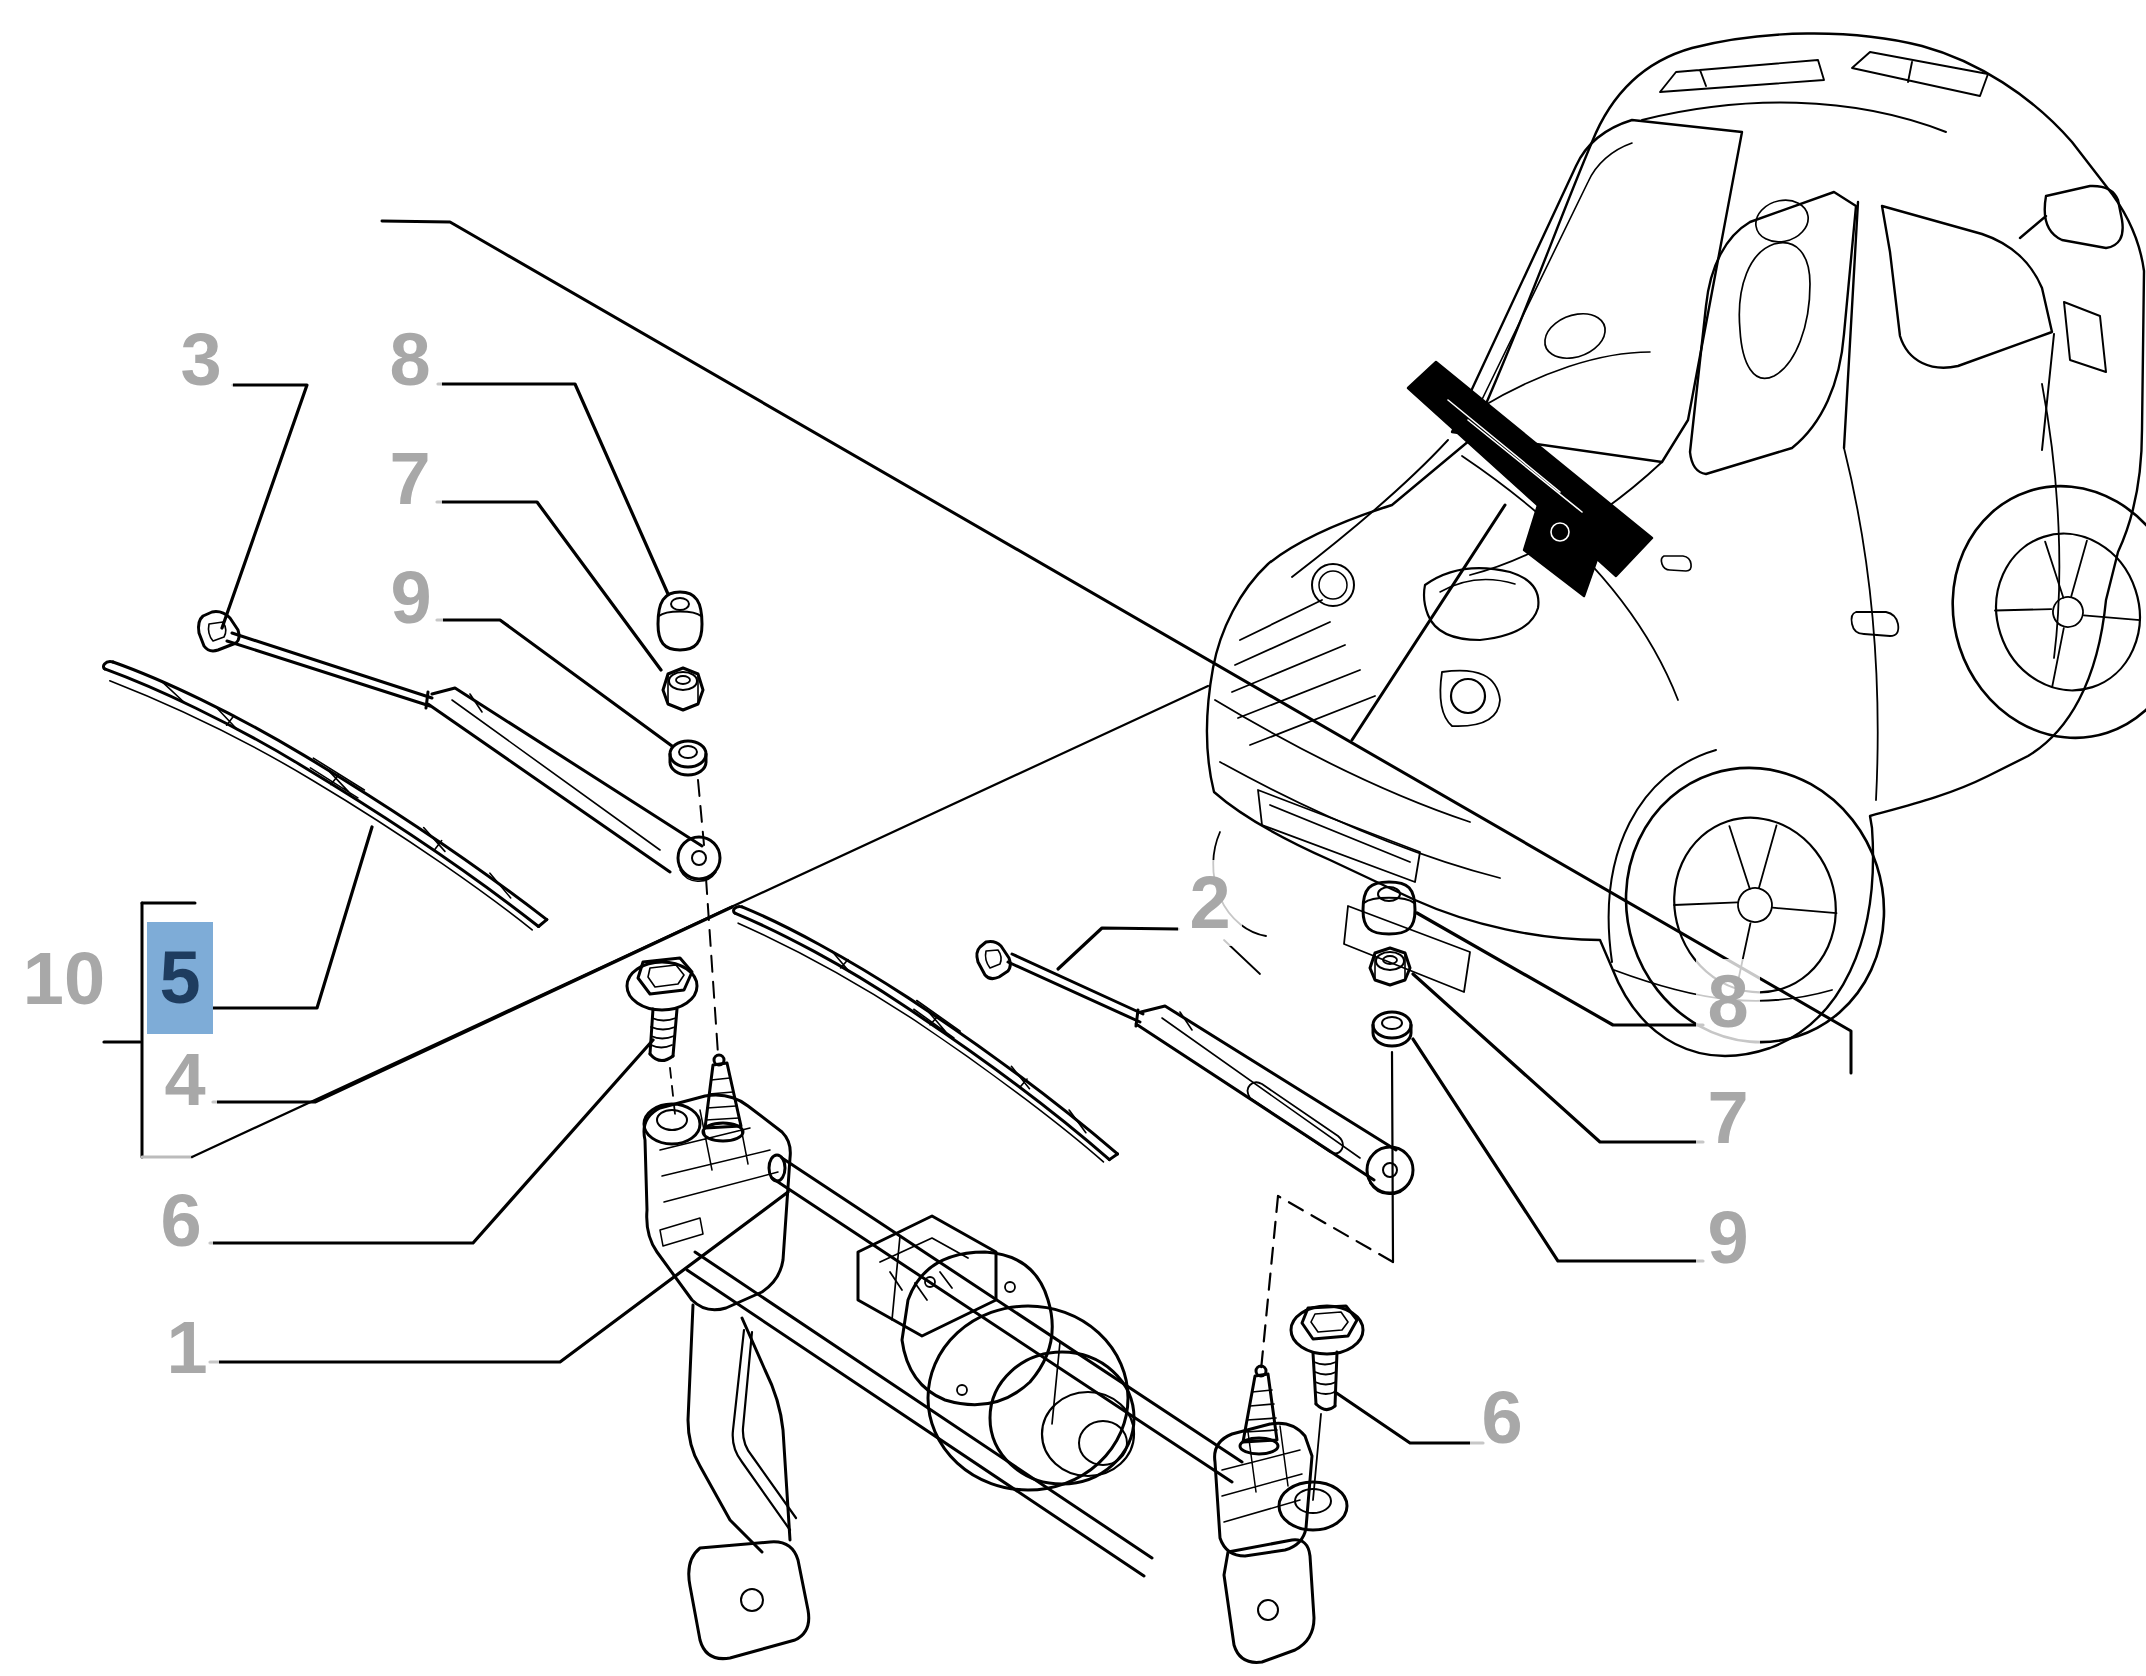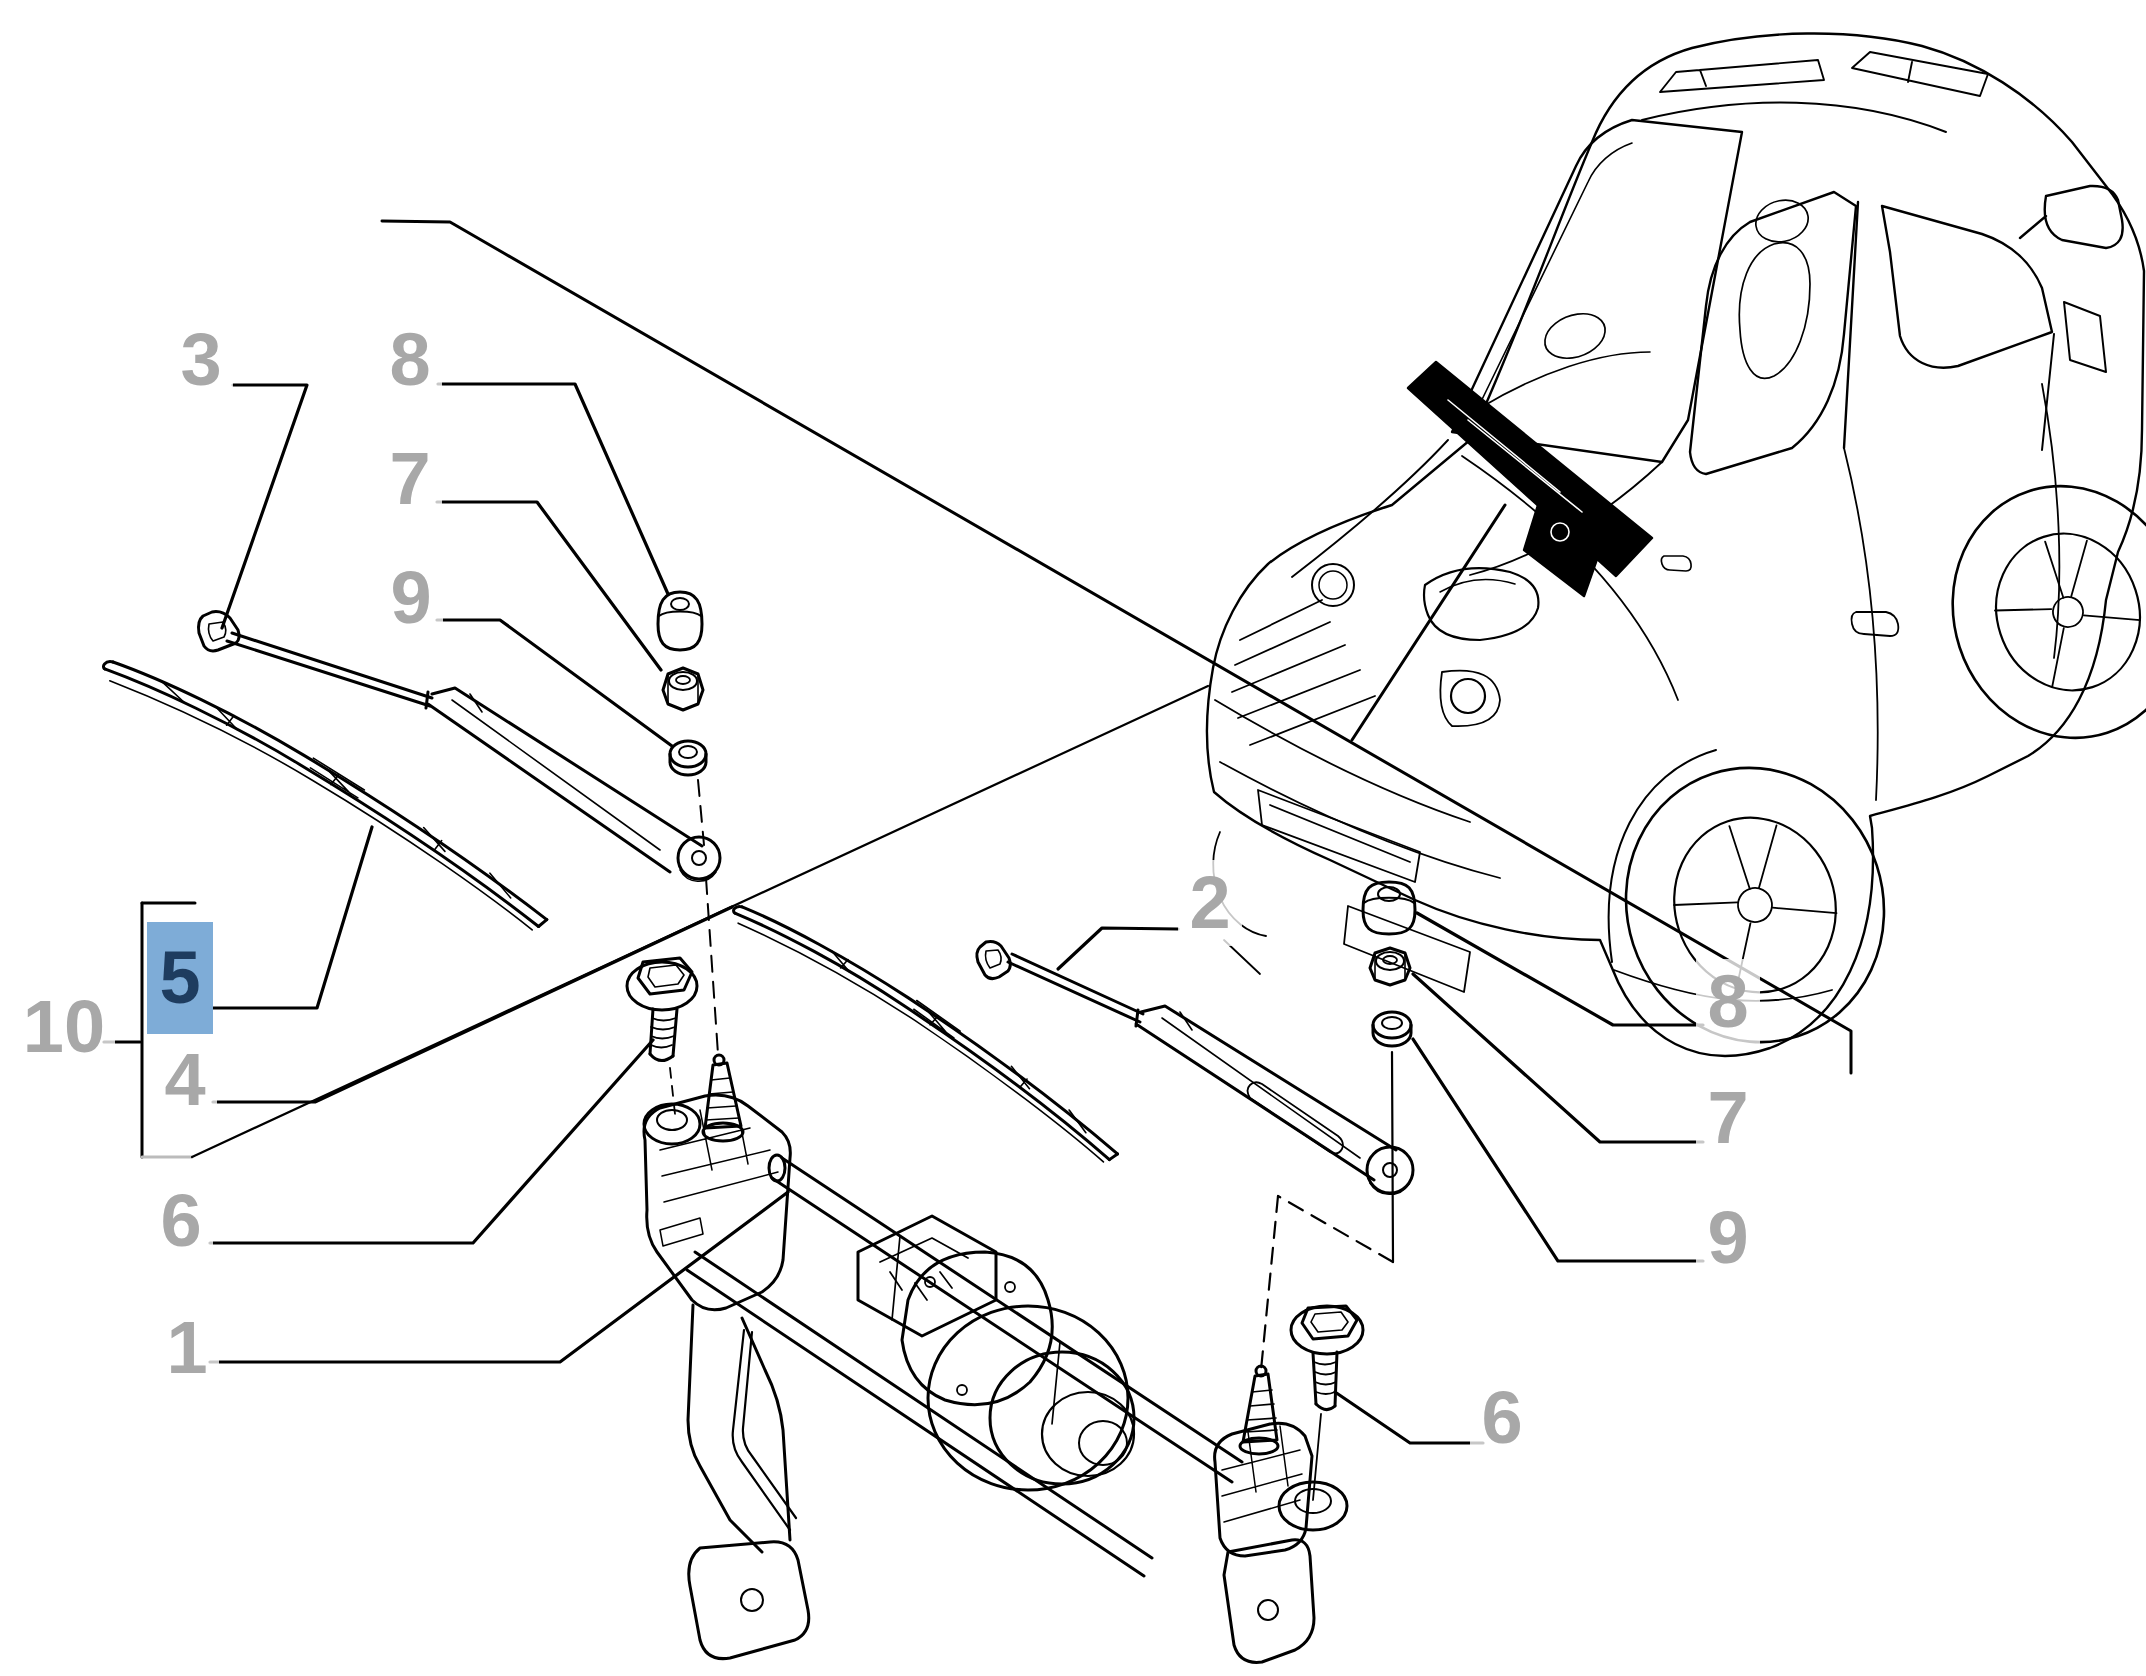--- a/index.html
+++ b/index.html
@@ -266,21 +266,21 @@
         <polyline points="1703,1261 1558,1261 1413,1039" fill="none" stroke="#000000" stroke-width="3.2"></polyline>
         <polyline points="1483,1443 1410,1443 1335,1392" fill="none" stroke="#000000" stroke-width="3.2"></polyline>
       </g>
 </svg>
 
 <div id="labels">
       <div class="callout" style="left: 169px; top: 317px; width: 64px; height: 86px; background: rgba(255, 255, 255, 0.78); color: rgb(168, 168, 168);">3</div>
       <div class="callout" style="left: 378px; top: 317px; width: 64px; height: 86px; background: rgba(255, 255, 255, 0.78); color: rgb(168, 168, 168);">8</div>
       <div class="callout" style="left: 378px; top: 436px; width: 64px; height: 86px; background: rgba(255, 255, 255, 0.78); color: rgb(168, 168, 168);">7</div>
       <div class="callout" style="left: 379px; top: 555px; width: 64px; height: 86px; background: rgba(255, 255, 255, 0.78); color: rgb(168, 168, 168);">9</div>
-      <div class="callout" style="left: 13px; top: 984px; width: 102px; height: 86px; background: rgba(255, 255, 255, 0.78); color: rgb(168, 168, 168);">10</div>
+      <div class="callout" style="left: 13px; top: 936px; width: 102px; height: 86px; background: rgba(255, 255, 255, 0.78); color: rgb(168, 168, 168);">10</div>
       <div class="callout" style="left: 147px; top: 922px; width: 66px; height: 112px; background: rgb(126, 172, 215); color: rgb(30, 60, 95);">5</div>
       <div class="callout" style="left: 153px; top: 1037px; width: 64px; height: 86px; background: rgba(255, 255, 255, 0.78); color: rgb(168, 168, 168);">4</div>
       <div class="callout" style="left: 149px; top: 1178px; width: 64px; height: 86px; background: rgba(255, 255, 255, 0.78); color: rgb(168, 168, 168);">6</div>
       <div class="callout" style="left: 155px; top: 1305px; width: 64px; height: 86px; background: rgba(255, 255, 255, 0.78); color: rgb(168, 168, 168);">1</div>
       <div class="callout" style="left: 1178px; top: 860px; width: 64px; height: 86px; background: rgba(255, 255, 255, 0.78); color: rgb(168, 168, 168);">2</div>
       <div class="callout" style="left: 1696px; top: 959px; width: 64px; height: 86px; background: rgba(255, 255, 255, 0.78); color: rgb(168, 168, 168);">8</div>
       <div class="callout" style="left: 1696px; top: 1075px; width: 64px; height: 86px; background: rgba(255, 255, 255, 0.78); color: rgb(168, 168, 168);">7</div>
       <div class="callout" style="left: 1696px; top: 1195px; width: 64px; height: 86px; background: rgba(255, 255, 255, 0.78); color: rgb(168, 168, 168);">9</div>
       <div class="callout" style="left: 1470px; top: 1375px; width: 64px; height: 86px; background: rgba(255, 255, 255, 0.78); color: rgb(168, 168, 168);">6</div>
     </div>

